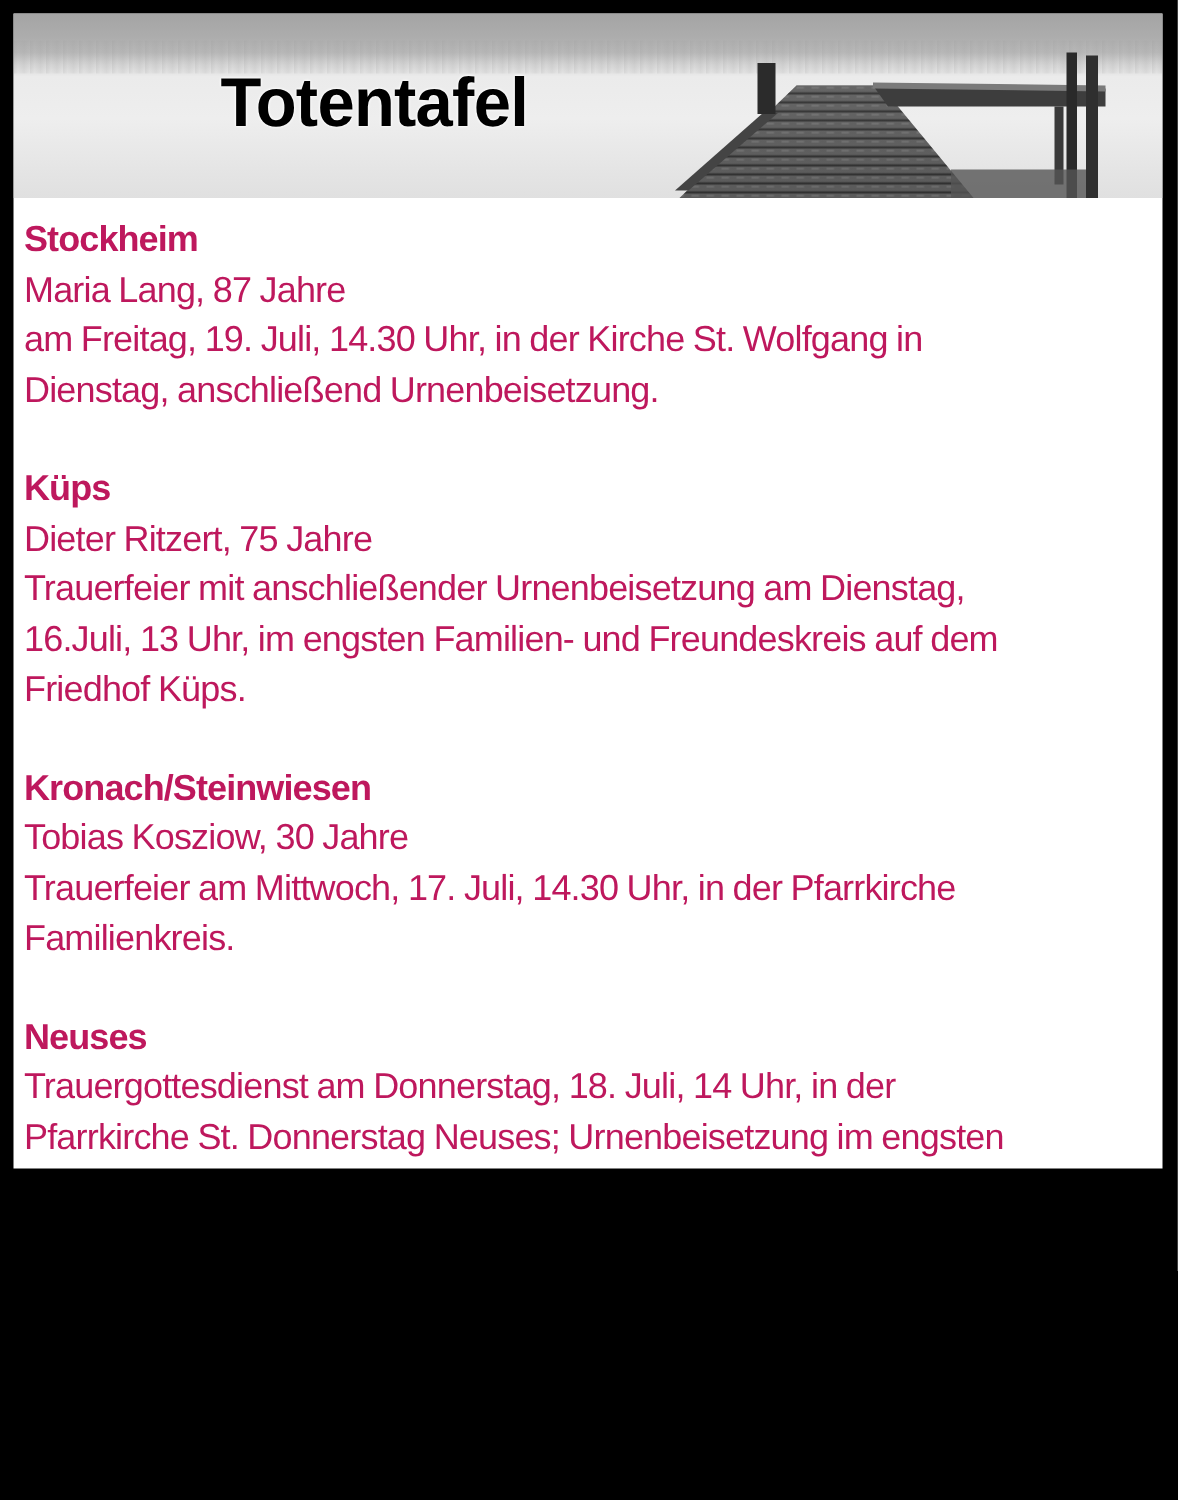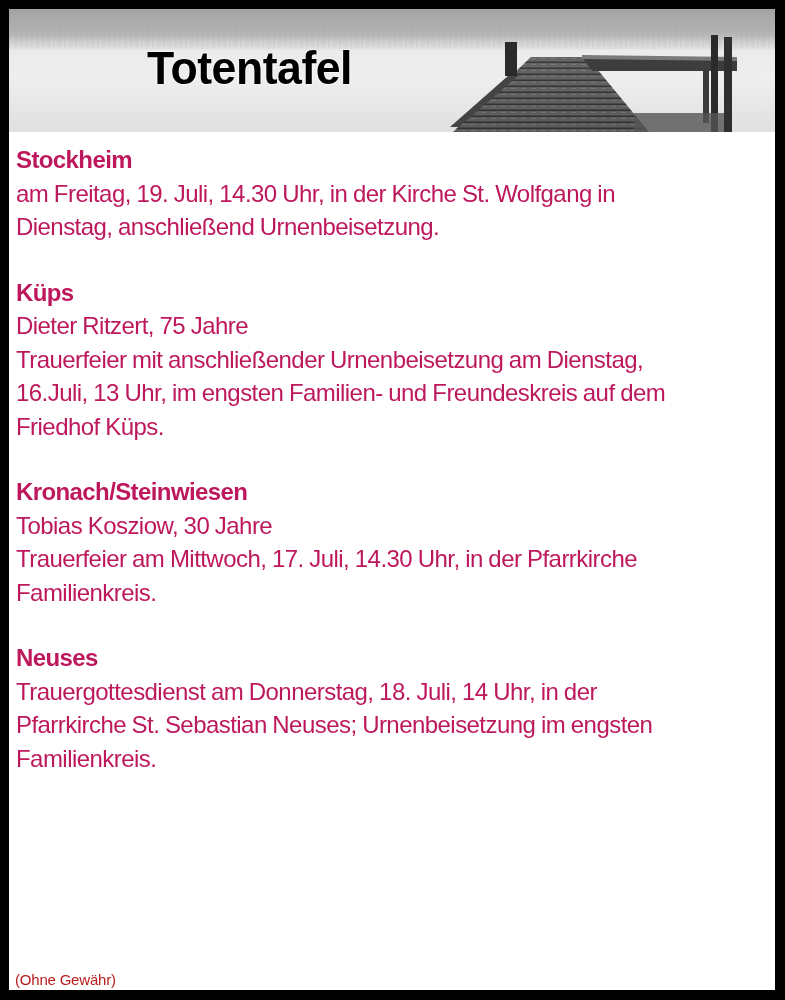--- a/index.html
+++ b/index.html
@@ -12,21 +12,21 @@
       height: 1000px;
       position: relative;
       overflow: hidden;
       font-family: "Liberation Sans", "DejaVu Sans", sans-serif;
     }
     .frame {
       position: absolute;
       left: 9px;
       top: 9px;
       width: 766px;
-      height: 981px;
+      height: 770px;
       background: #ffffff;
       overflow: hidden;
     }
     .header {
       position: absolute;
       left: 0;
       top: 0;
       width: 766px;
       height: 123px;
       background: linear-gradient(to bottom,
@@ -132,20 +132,21 @@
       <rect x="625" y="104" width="90" height="19" fill="#555" opacity="0.8"></rect>
     </svg>
 
     <div class="title">Totentafel</div>
   </div>
 
   <div class="content">
 
     <div class="entry">
       <div class="line place">Stockheim</div>
+      <div class="line">Maria Lang, 87 Jahre</div>
       <div class="line">am Freitag, 19. Juli, 14.30 Uhr, in der Kirche St. Wolfgang in</div>
       <div class="line">Dienstag, anschließend Urnenbeisetzung.</div>
     </div>
 
     <div class="entry">
       <div class="line place">Küps</div>
       <div class="line">Dieter Ritzert, 75 Jahre</div>
       <div class="line">Trauerfeier mit anschließender Urnenbeisetzung am Dienstag,</div>
       <div class="line">16.Juli, 13 Uhr, im engsten Familien- und Freundeskreis auf dem</div>
       <div class="line">Friedhof Küps.</div>
@@ -154,20 +155,20 @@
     <div class="entry">
       <div class="line place">Kronach/Steinwiesen</div>
       <div class="line">Tobias Kosziow, 30 Jahre</div>
       <div class="line">Trauerfeier am Mittwoch, 17. Juli, 14.30 Uhr, in der Pfarrkirche</div>
       <div class="line">Familienkreis.</div>
     </div>
 
     <div class="entry">
       <div class="line place">Neuses</div>
       <div class="line">Trauergottesdienst am Donnerstag, 18. Juli, 14 Uhr, in der</div>
-      <div class="line">Pfarrkirche St. Sebastian Neuses; Urnenbeisetzung im engsten</div>
+      <div class="line">Pfarrkirche St. Donnerstag Neuses; Urnenbeisetzung im engsten</div>
       <div class="line">Familienkreis.</div>
     </div>
 
   </div>
 
   <div class="footer">(Ohne Gewähr)</div>
 </div>
 
 </body></html>

